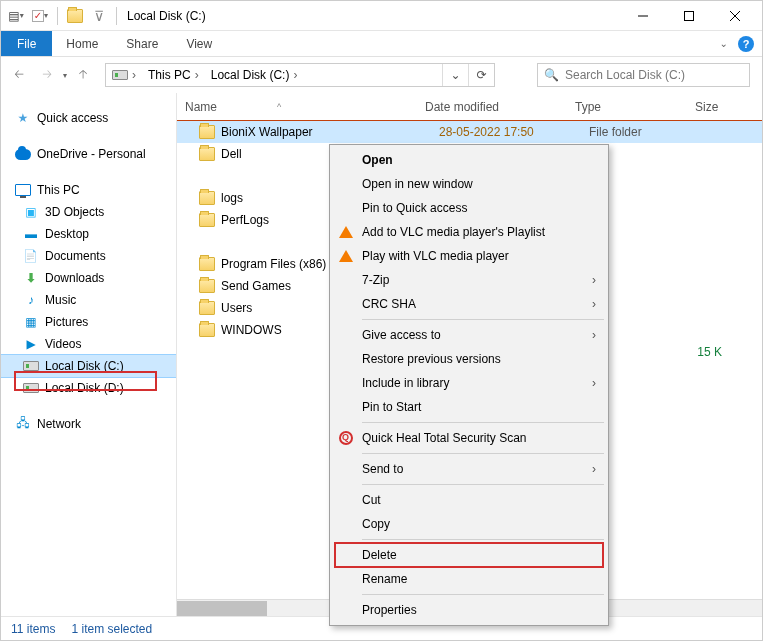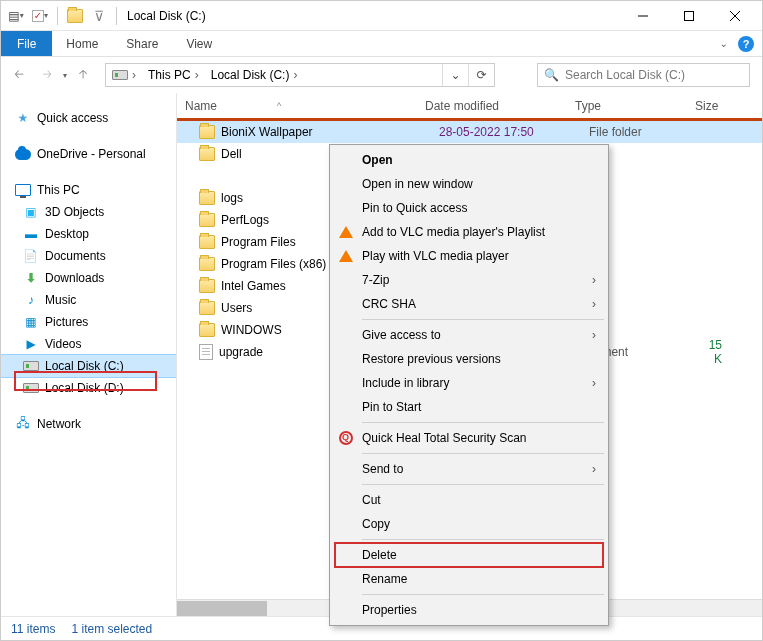--- a/index.html
+++ b/index.html
@@ -28,30 +28,30 @@
 .search{flex:1; height:24px; border:1px solid #ccc; margin-left:38px; margin-right:6px; display:flex; align-items:center; padding:0 6px; color:#777;}
 .content{display:flex; height: calc(100% - 30px - 26px - 36px - 24px);}
 .sidebar{width:176px; border-right:1px solid #e5e5e5; padding-top:14px; overflow:hidden;}
 .sb-item{display:flex; align-items:center; height:22px; padding-left:22px; gap:6px;}
 .sb-item.sel{background:#cce8ff; outline:1px solid #99d1ff;}
 .sb-hdr{ padding-left:14px; font-weight:400;}
 .sb-spacer{height:14px;}
 .sb-ic{width:16px;height:16px;display:flex;align-items:center;justify-content:center;}
 .star-ic{color:#4aa3df;}
 .main{flex:1; position:relative; overflow:hidden;}
-.cols{display:flex; height:28px; align-items:center; border-bottom:3px solid #c2410c; padding-left:8px; color:#555;}
+.cols{display:flex; height:28px; align-items:center; border-bottom:1px solid #c2410c; padding-left:8px; color:#555;}
 .col-name{width:240px; display:flex; align-items:center; gap:60px;}
 .col-date{width:150px;}
 .col-type{width:120px;}
 .col-size{flex:1;}
 .files{}
 .row{display:flex; align-items:center; height:22px; padding-left:22px;}
 .row.sel{background:#cce8ff;}
 .row .n{width:240px; display:flex; align-items:center; gap:6px;}
-.row .d{width:150px; color:#701a75;}
+.row .d{width:150px; color:#a16207;}
 .row .t{width:120px; color:#555;}
 .row .s{flex:1; text-align:right; padding-right:40px; color:#15803d;}
 .file-ic{width:14px;height:16px;border:1px solid #aaa;background:#fff;position:relative;}
 .file-ic::after{content:"";position:absolute;top:3px;left:2px;width:8px;height:1px;background:#bbb;box-shadow:0 3px 0 #bbb,0 6px 0 #bbb;}
 .ctx{position:absolute; left:328px; top:143px; width:280px; background:#f2f2f2; border:1px solid #a0a0a0; box-shadow:3px 3px 6px rgba(0,0,0,0.25); padding:3px 2px;}
 .ctx-item{height:24px; display:flex; align-items:center; padding-left:30px; padding-right:10px; position:relative;}
 .ctx-item.bold{font-weight:bold;}
 .ctx-item .arr{margin-left:auto; color:#555;}
 .ctx-sep{height:1px; background:#d0d0d0; margin:3px 2px 3px 30px;}
 .ctx-ic{position:absolute;left:6px;top:4px;width:16px;height:16px;display:flex;align-items:center;justify-content:center;}
@@ -268,41 +268,37 @@
         <div class="row">
           <div class="n">
             <span class="folder-ic"></span>
             <span>PerfLogs</span>
           </div>
           <div class="d"></div>
           <div class="t">lder</div>
           <div class="s"></div>
         </div>
         <div class="row">
-          <div class="n">
-            <span class="folder-ic"></span>
-            <span>Program Files</span>
-          </div>
           <div class="d"></div>
           <div class="t">lder</div>
           <div class="s"></div>
         </div>
         <div class="row">
           <div class="n">
             <span class="folder-ic"></span>
             <span>Program Files (x86)</span>
           </div>
           <div class="d"></div>
           <div class="t">lder</div>
           <div class="s"></div>
         </div>
         <div class="row">
           <div class="n">
             <span class="folder-ic"></span>
-            <span>Intel Games</span>
+            <span>Send Games</span>
           </div>
           <div class="d"></div>
           <div class="t">lder</div>
           <div class="s"></div>
         </div>
         <div class="row">
           <div class="n">
             <span class="folder-ic"></span>
             <span>Users</span>
           </div>
@@ -313,24 +309,20 @@
         <div class="row">
           <div class="n">
             <span class="folder-ic"></span>
             <span>WINDOWS</span>
           </div>
           <div class="d"></div>
           <div class="t">lder</div>
           <div class="s"></div>
         </div>
         <div class="row">
-          <div class="n">
-            <span class="file-ic"></span>
-            <span>upgrade</span>
-          </div>
           <div class="d"></div>
           <div class="t">cument</div>
           <div class="s">15 K</div>
         </div>
       </div>
     <div class="scroll-h">
         <div class="scroll-thumb"></div>
       </div>
   </div>
 </div>

